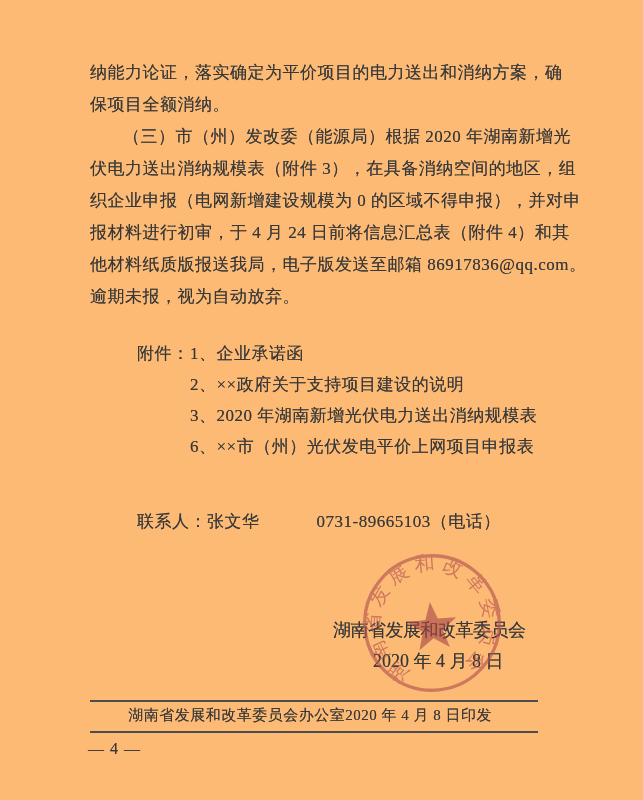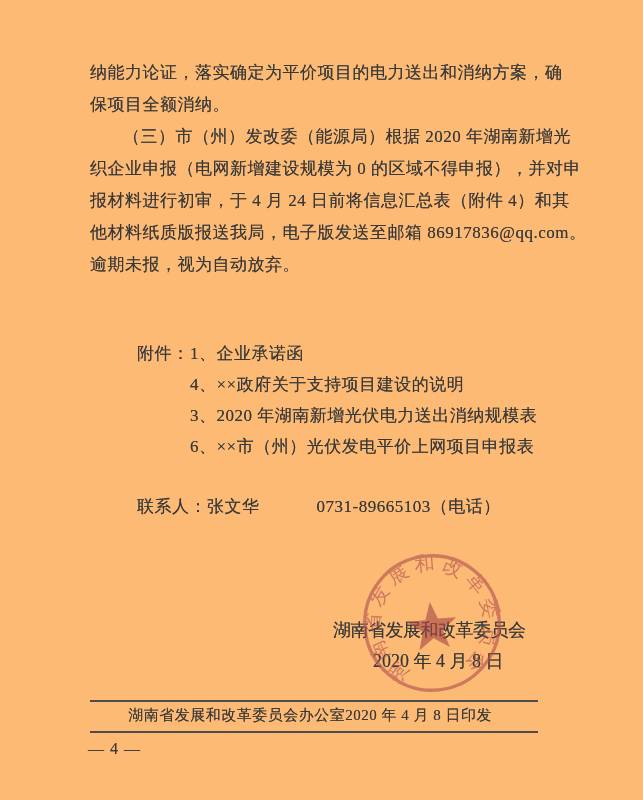--- a/index.html
+++ b/index.html
@@ -26,21 +26,21 @@
   .attachments{
     position:absolute;left:137px;top:338px;
     font-size:17px;line-height:31px;letter-spacing:.5px;
     display:flex;flex-direction:row;align-items:flex-start;
   }
   .att-label{width:53px;flex:0 0 53px;font-family:Liberation Serif, serif;}
   .att-items div{white-space:nowrap;font-family:Liberation Serif, serif;}
 
   
   .contact{
-    position:absolute;left:137px;top:491px;
+    position:absolute;left:137px;top:506px;
     font-size:17px;line-height:32px;letter-spacing:.5px;
     display:flex;flex-direction:row;white-space:nowrap;
   }
   .contact .phone{margin-left:57px;}
 
   
   .sig-org{
     position:absolute;left:333px;top:619px;width:190px;
     font-size:18px;line-height:22px;letter-spacing:-.5px;
     white-space:nowrap;text-align:left;
@@ -76,31 +76,32 @@
 </style>
 </head>
 <body>
 
 <div class="page">
 
   <div class="doc-body scan-text">
     <div class="doc-line">纳能力论证，落实确定为平价项目的电力送出和消纳方案，确</div>
     <div class="doc-line">保项目全额消纳。</div>
     <div class="doc-line indent">（三）市（州）发改委（能源局）根据 2020 年湖南新增光</div>
+    <div class="doc-line">伏电力送出消纳规模表（附件 3），在具备消纳空间的地区，组</div>
     <div class="doc-line">织企业申报（电网新增建设规模为 0 的区域不得申报），并对申</div>
     <div class="doc-line">报材料进行初审，于 4 月 24 日前将信息汇总表（附件 4）和其</div>
     <div class="doc-line">他材料纸质版报送我局，电子版发送至邮箱 86917836@qq.com。</div>
     <div class="doc-line">逾期未报，视为自动放弃。</div>
   </div>
 
   <div class="attachments scan-text">
     <div class="att-label">附件：</div>
     <div class="att-items">
       <div>1、企业承诺函</div>
-      <div>4、××政府关于支持项目建设的说明</div>
+      <div>2、××政府关于支持项目建设的说明</div>
       <div>3、2020 年湖南新增光伏电力送出消纳规模表</div>
       <div>6、××市（州）光伏发电平价上网项目申报表</div>
     </div>
   </div>
 
   <div class="contact scan-text">
     <span>联系人：张文华</span>
     <span class="phone">0731-89665103（电话）</span>
   </div>
 

